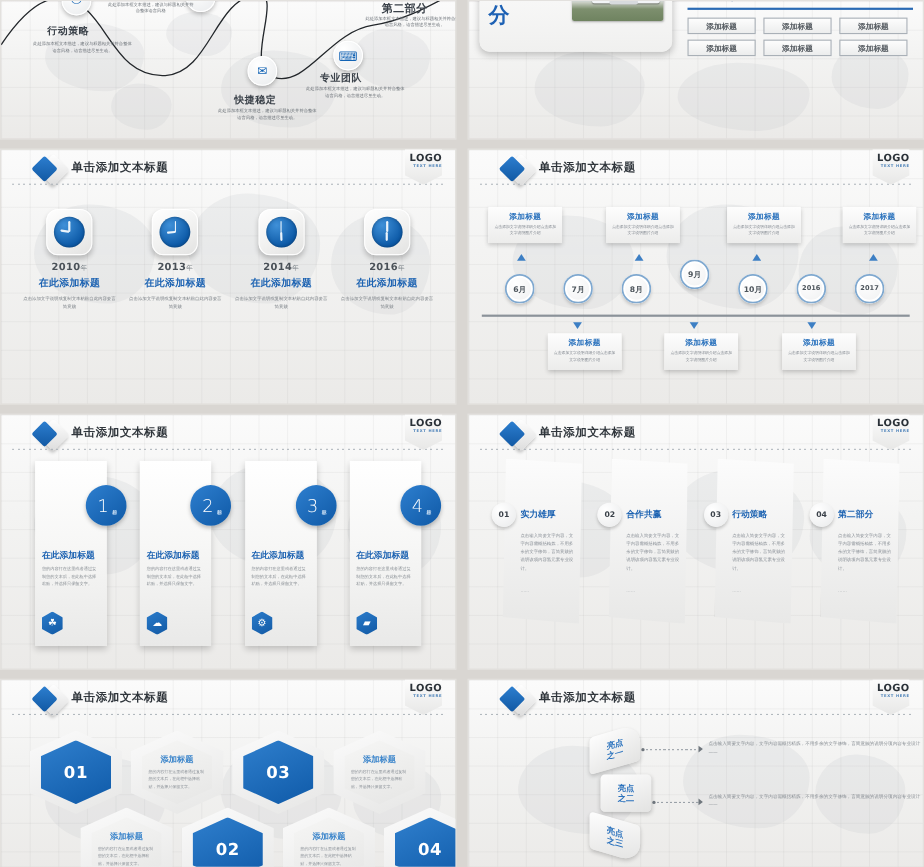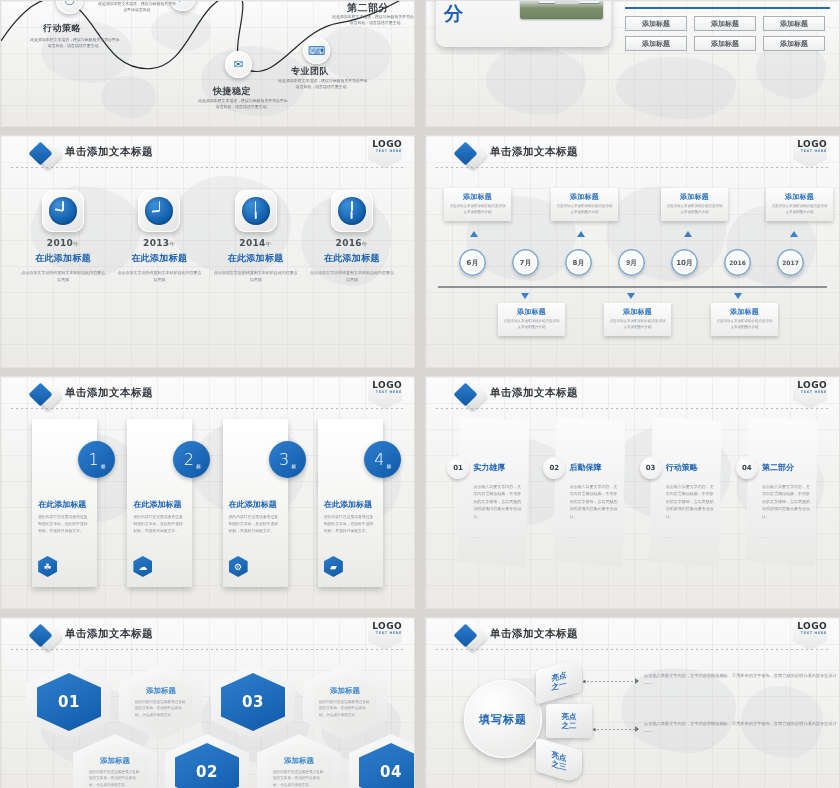--- a/index.html
+++ b/index.html
@@ -442,21 +442,21 @@
     </div>
 
     <span class="tri up" style="left:44px;top:95px;"></span>
     <span class="tri up" style="left:151px;top:95px;"></span>
     <span class="tri up" style="left:258px;top:95px;"></span>
     <span class="tri up" style="left:364px;top:95px;"></span>
 
     <div class="tl-circ" style="left:33px;top:113px;">6月</div>
     <div class="tl-circ" style="left:86px;top:113px;">7月</div>
     <div class="tl-circ" style="left:139px;top:113px;">8月</div>
-    <div class="tl-circ" style="left:192px;top:113px;font-family:Liberation Mono, monospace;">9月</div>
+    <div class="tl-circ" style="left:192px;top:100px;">9月</div>
     <div class="tl-circ" style="left:245px;top:113px;">10月</div>
     <div class="tl-circ" style="left:298px;top:113px;font-size:6px;">2016</div>
     <div class="tl-circ" style="left:351px;top:113px;font-size:6px;">2017</div>
 
     <span class="tri down" style="left:95px;top:157px;"></span>
     <span class="tri down" style="left:201px;top:157px;"></span>
     <span class="tri down" style="left:308px;top:157px;"></span>
 
     <div class="tl-box" style="left:72px;top:167px;">
       <b>添加标题</b>
@@ -554,21 +554,21 @@
       <div class="panel">
         <div class="sheet"></div>
         <div class="bub">01</div>
         <div class="ph">实力雄厚</div>
         <div class="pb">点击输入简要文字内容，文字内容需概括精炼，不用多余的文字修饰，言简意赅的说明该项内容氢元素专业设计。</div>
         <div class="pd">……</div>
       </div>
       <div class="panel">
         <div class="sheet"></div>
         <div class="bub">02</div>
-        <div class="ph">后勤保障</div>
+        <div class="ph">合作共赢</div>
         <div class="pb">点击输入简要文字内容，文字内容需概括精炼，不用多余的文字修饰，言简意赅的说明该项内容氢元素专业设计。</div>
         <div class="pd">……</div>
       </div>
       <div class="panel">
         <div class="sheet"></div>
         <div class="bub">03</div>
         <div class="ph">行动策略</div>
         <div class="pb">点击输入简要文字内容，文字内容需概括精炼，不用多余的文字修饰，言简意赅的说明该项内容氢元素专业设计。</div>
         <div class="pd">……</div>
       </div>
@@ -673,23 +673,20 @@
         </div>
       <div class="s-title">单击添加文本标题</div>
       <div class="dash"></div>
       <div class="logo">
         <span class="l1">LOGO</span>
         <span class="l2">TEXT HERE</span>
       </div>
     </div>
 
     <div class="donut">
-      <div class="core">
-        <span>填写标题</span>
-      </div>
       <div class="seg" style="left:72px;top:6px;transform:skewY(-16deg);border-radius:4px 18px 4px 4px;">
         <span>亮点</span>
         <span>之一</span>
       </div>
       <div class="seg" style="left:82px;top:46px;border-radius:4px;">
         <span>亮点</span>
         <span>之二</span>
       </div>
       <div class="seg" style="left:72px;top:86px;transform:skewY(16deg);border-radius:4px 4px 18px 4px;">
         <span>亮点</span>

